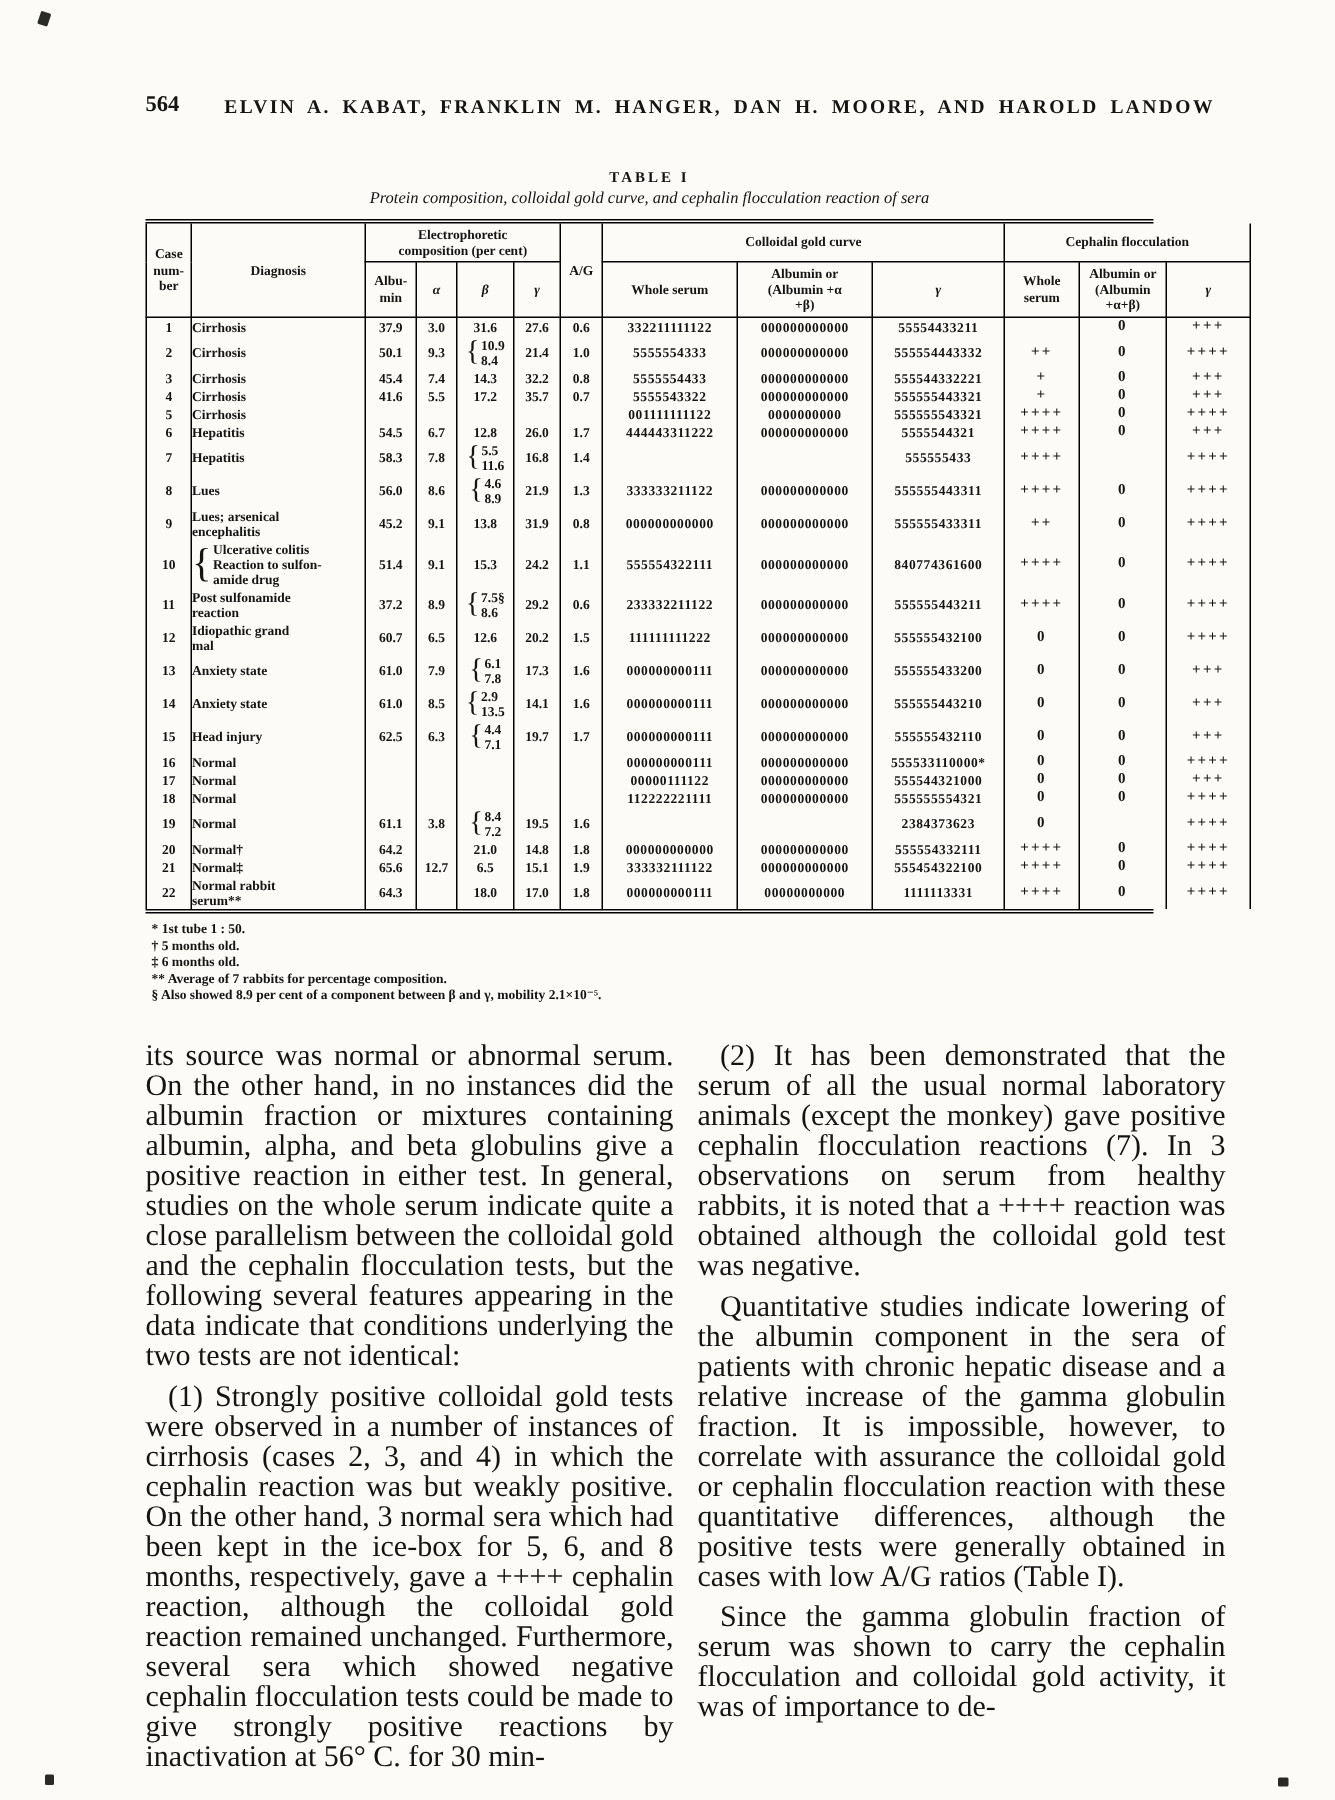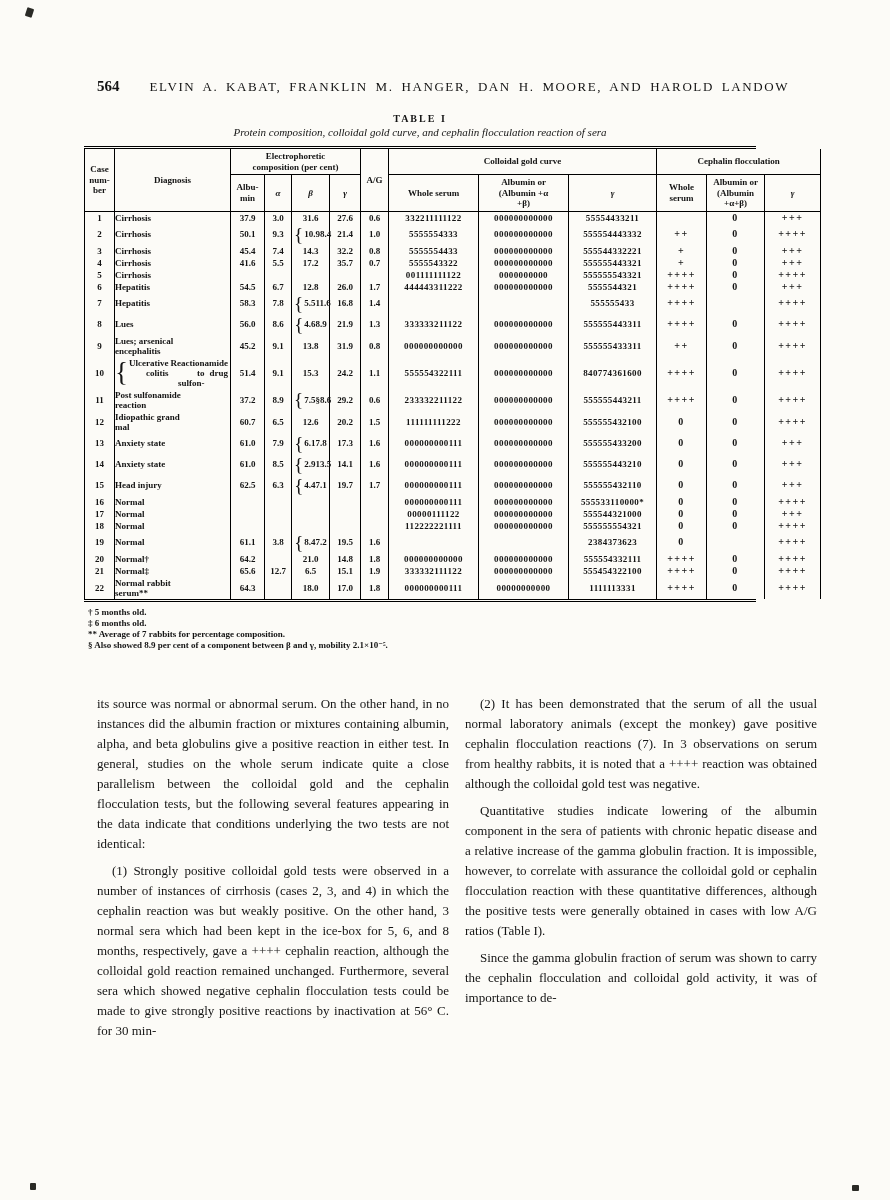--- a/index.html
+++ b/index.html
@@ -3,50 +3,50 @@
 <meta charset="utf-8">
 <style>
   * { box-sizing: border-box; }
   html, body { margin:0; padding:0; }
   body {
     width:890px; height:1200px; position:relative; overflow:hidden;
     background:#fcfbf7; color:#141414;
     font-family:"Liberation Serif","DejaVu Serif",serif;
   }
   
-  .page-header { position:absolute; top:78px; left:97px; width:730px; display:flex; align-items:center; }
+  .page-header { position:absolute; top:62px; left:97px; width:730px; display:flex; align-items:center; }
   .page-number { font-size:15px; font-weight:bold; margin-right:30px; }
-  .authors { font-size:13px; font-weight:normal; letter-spacing:1.6px; word-spacing:3px; white-space:nowrap; }
+  .authors { font-size:13px; font-weight:bold; letter-spacing:1.6px; word-spacing:3px; white-space:nowrap; }
 
   
-  .table-block { position:absolute; top:113px; left:84px; width:672px; }
+  .table-block { position:absolute; top:113px; left:97px; width:672px; }
   .table-label { text-align:center; font-size:10px; font-weight:bold; letter-spacing:2px; }
   .table-caption { text-align:center; font-style:italic; font-size:11px; margin:2px 0 8px; }
   .table-frame { border-top:3px double #000; border-bottom:3px double #000; }
   table { border-collapse:collapse; table-layout:fixed; width:100%; }
   th, td { border-left:1px solid #000; border-right:1px solid #000; padding:1px 2px; vertical-align:middle; }
   thead th {
     font-size:9px; font-weight:bold; text-align:center; line-height:10.5px;
     white-space:pre-line; border-bottom:1px solid #000; padding:2px 1px;
   }
   th.greek, td.greek { font-style:italic; }
   tbody td { font-size:9px; font-weight:bold; text-align:center; line-height:10px; }
   td.c-diagnosis { text-align:left; white-space:pre-line; padding-left:0; }
   td.c-gold-whole-serum, td.c-gold-albumin, td.c-gold-gamma { letter-spacing:0.4px; }
   td.c-ceph-whole-serum, td.c-ceph-albumin, td.c-ceph-gamma { letter-spacing:1.5px; font-size:10px; }
   .brace-group { display:inline-flex; align-items:center; text-align:left; }
   .brace { font-weight:normal; font-size:19px; line-height:1; margin-right:1px; }
   .brace-group.lines-3 .brace { font-size:27px; }
-  .stack { display:inline-flex; flex-direction:row;text-align:right; }
+  .stack { display:inline-flex; flex-direction:column; }
 
   .footnotes { margin-top:5px; padding-left:4px; font-size:9px; font-weight:bold; line-height:11px; }
 
   
   .body-text { position:absolute; top:694px; left:97px; width:720px; display:flex; gap:16px; }
-  .col { width:352px; font-size:13px; line-height:20px; text-align:justify; }
+  .col { width:352px; font-size:20px; line-height:20px; text-align:justify; }
   .col p { margin:0 0 7px; }
   .col p.indent { text-indent:15px; }
 
   
   .artifact { position:absolute; background:#2a2a26; border-radius:1px; }
   .artifact.a1 { left:26px; top:8px; width:7px; height:9px; transform:rotate(18deg); }
   .artifact.a2 { left:30px; top:1183px; width:6px; height:7px; }
   .artifact.a3 { left:852px; top:1185px; width:7px; height:6px; }
 </style>
 </head>
@@ -496,20 +496,21 @@
               <td class="c-gold-gamma">1111113331</td>
               <td class="c-ceph-whole-serum">++++</td>
               <td class="c-ceph-albumin">0</td>
               <td class="c-ceph-gamma">++++</td>
             </tr>
           </tbody>
       </table>
     </div>
 
     <div class="footnotes">
+        <div>* 1st tube 1 : 50.</div>
         <div>† 5 months old.</div>
         <div>‡ 6 months old.</div>
         <div>** Average of 7 rabbits for percentage composition.</div>
         <div>§ Also showed 8.9 per cent of a component between β and γ, mobility 2.1×10⁻⁵.</div>
       </div>
   </section>
 
   <section class="body-text">
     <div class="col">
         <p>its source was normal or abnormal serum.  On the other hand, in no instances did the albumin fraction or mixtures containing albumin, alpha, and beta globulins give a positive reaction in either test.  In general, studies on the whole serum indicate quite a close parallelism between the colloidal gold and the cephalin flocculation tests, but the following several features appearing in the data indicate that conditions underlying the two tests are not identical:</p>

